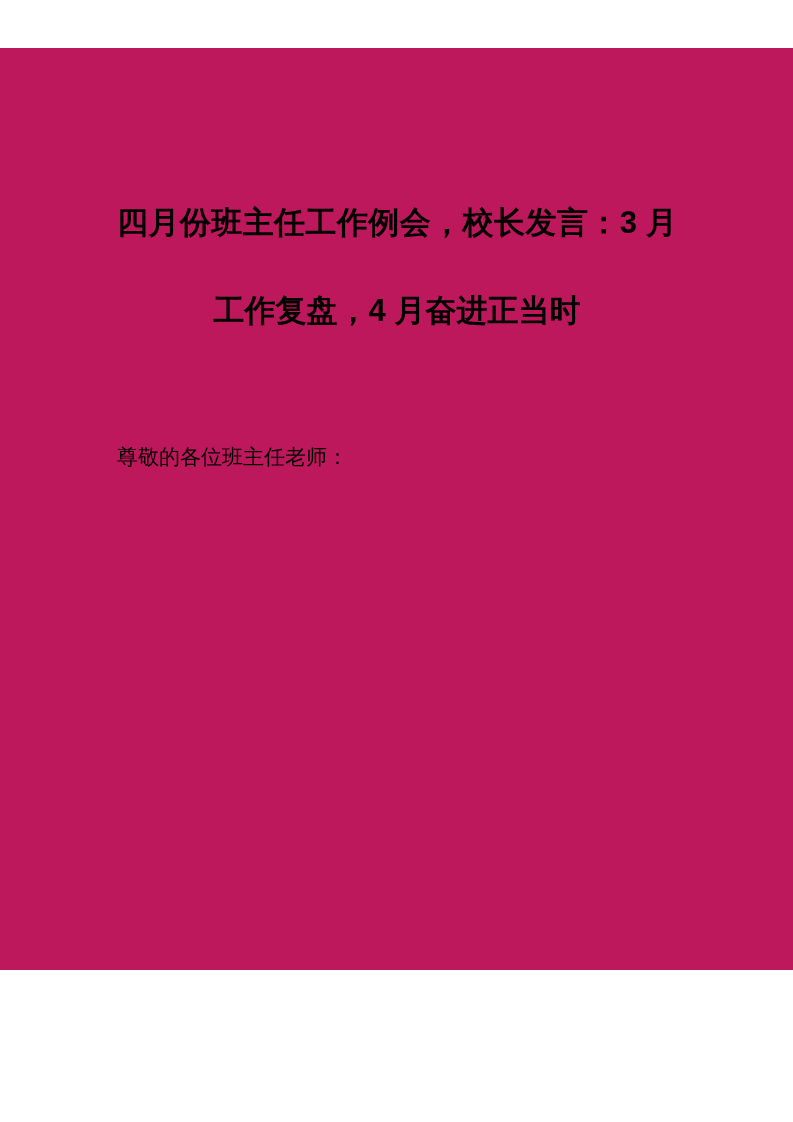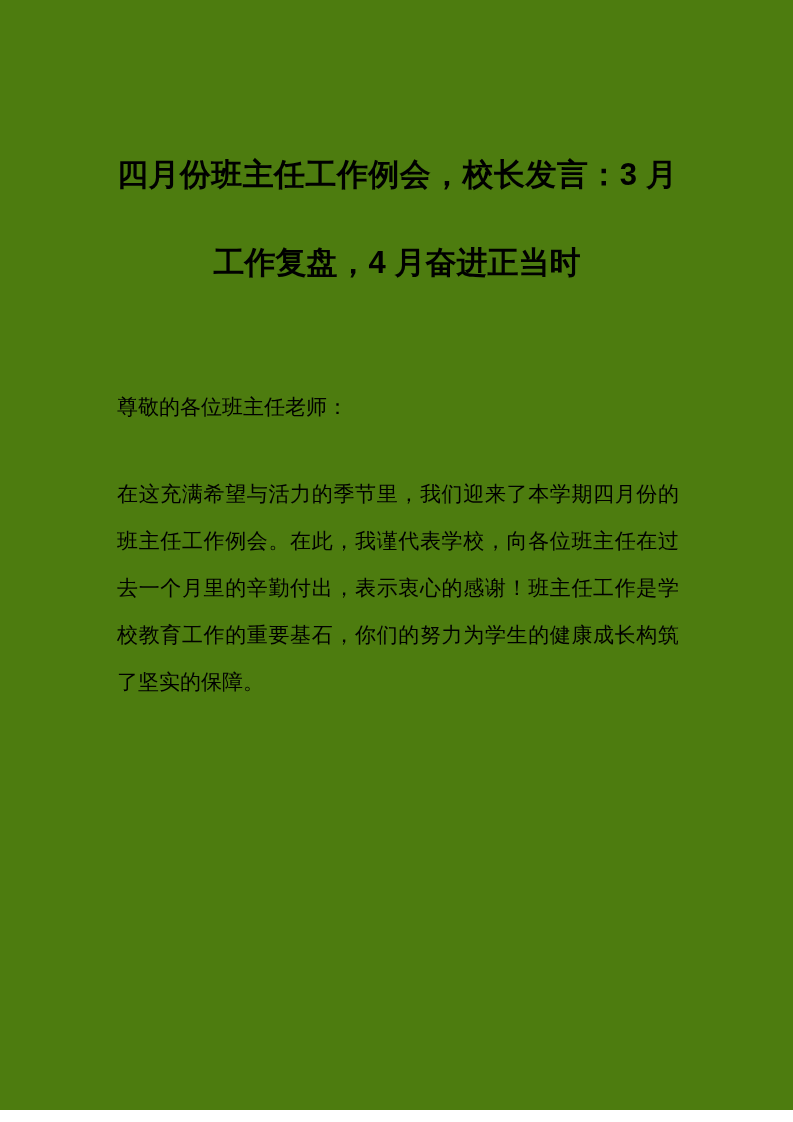--- a/index.html
+++ b/index.html
@@ -11,23 +11,24 @@
     height: 1122px;
     background: #ffffff;
     font-family: "Liberation Sans", "DejaVu Sans", sans-serif;
     color: #000000;
     overflow: hidden;
   }
 
   .page {
     position: relative;
     width: 793px;
-    height: 1110px;
-    background: #4d7c0f;
+    height: 922px;
+    background: #be185d;
     box-sizing: border-box;
+    margin-top: 48px;
   }
 
   
   .doc-title {
     position: absolute;
     left: 117px;
     top: 131px;
     width: 560px;
     font-size: 31px;
     font-weight: bold;
@@ -49,34 +50,32 @@
     line-height: 47px;
     color: #000000;
   }
 
   .para {
     margin: 0;
     text-align: justify;
     text-justify: inter-ideograph;
     text-align-last: left;
     word-break: break-all;
-    font-family: Liberation Mono, monospace;
   }
 
   .para + .para {
     margin-top: 40px;
   }
 </style>
 </head>
 <body>
 
 <div class="page">
 
   <div class="doc-title">
     <span>四月份班主任工作例会，校长发言：3 月工作复盘，4 月奋进正当时</span>
   </div>
 
   <div class="doc-body">
     <p class="para">尊敬的各位班主任老师：</p>
-    <p class="para">在这充满希望与活力的季节里，我们迎来了本学期四月份的班主任工作例会。在此，我谨代表学校，向各位班主任在过去一个月里的辛勤付出，表示衷心的感谢！班主任工作是学校教育工作的重要基石，你们的努力为学生的健康成长构筑了坚实的保障。</p>
   </div>
 
 </div>
 
 </body></html>

